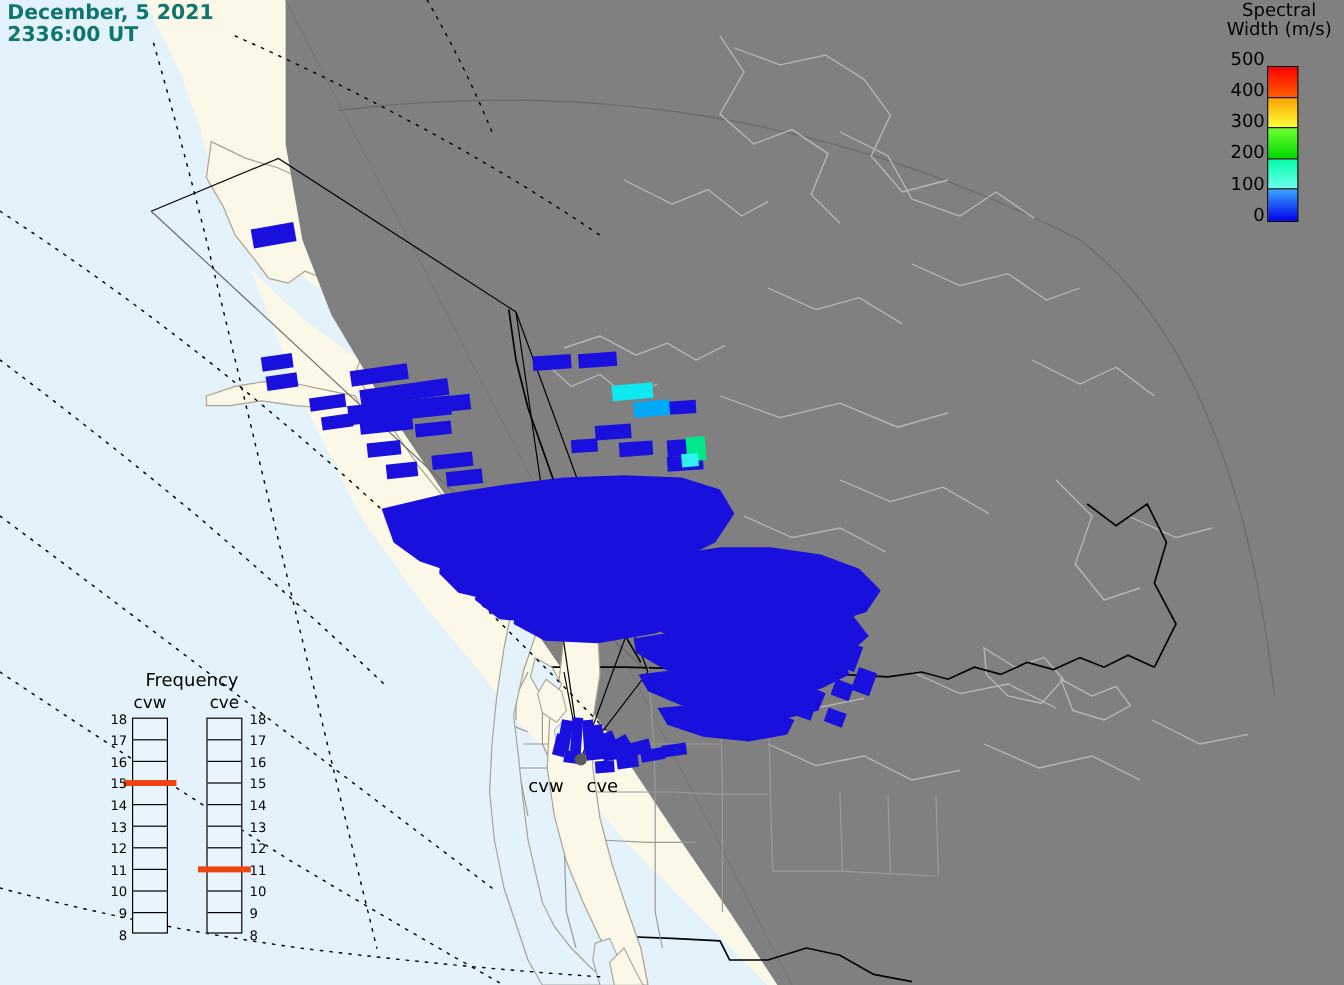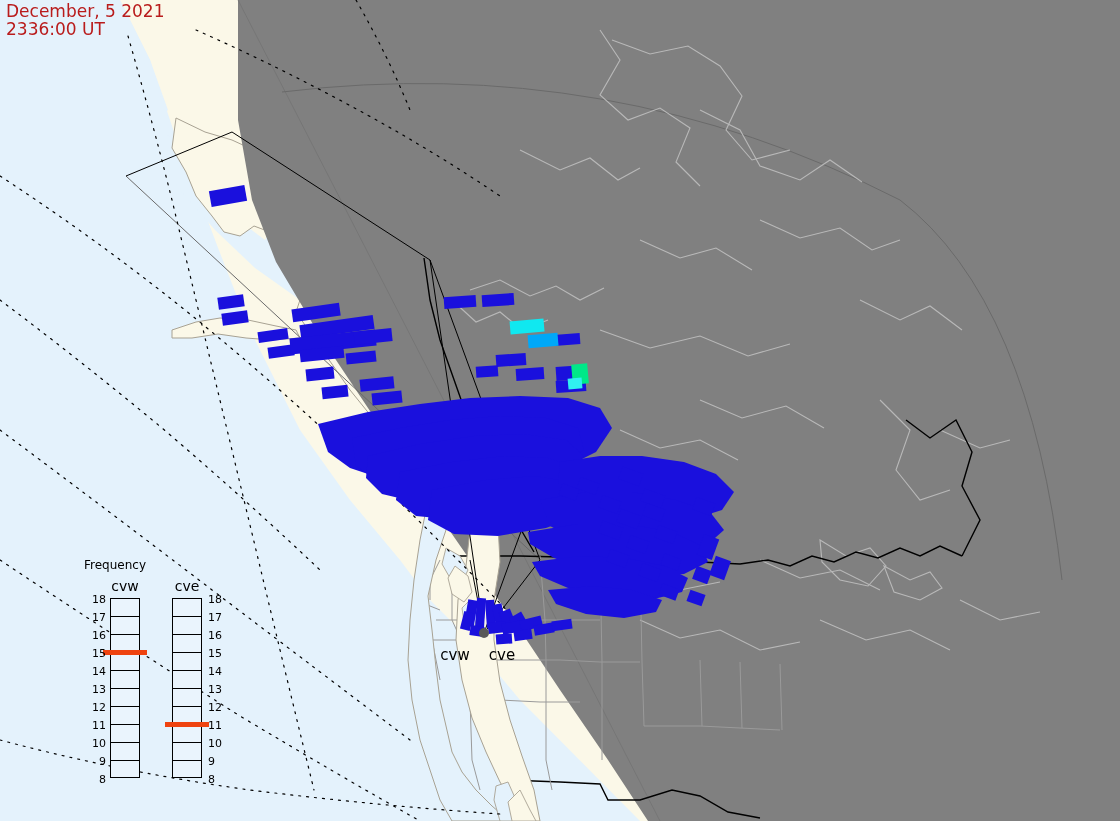--- a/index.html
+++ b/index.html
@@ -1,37 +1,37 @@
 <!DOCTYPE html>
 <html><head>
 <meta charset="utf-8">
 <style>
   html,body{margin:0;padding:0;background:#fff;}
   body{font-family:"DejaVu Sans",sans-serif;}
   #stage{position:relative;width:1120px;height:821px;overflow:hidden;background:#e8f4fc;}
   #mapsvg{position:absolute;left:0;top:0;width:1120px;height:821px;display:block;}
 
   
-  #datetime{position:absolute;left:6px;top:2px;color:#b91c1c;font-size:17px;line-height:18px;
-            font-family:"DejaVu Sans",sans-serif;white-space:pre;letter-spacing:0px;}
+  #datetime{position:absolute;left:6px;top:2px;color:#0f766e;font-size:17px;line-height:18px;
+            font-family:"DejaVu Sans",sans-serif;white-space:pre;letter-spacing:0px;font-weight:bold;}
 
   
   #cbwrap{position:absolute;left:1012px;top:0px;width:108px;height:195px;}
   #cbtitle{position:absolute;left:0;top:0;width:108px;text-align:center;color:#000;
            font-size:15px;line-height:16px;white-space:pre;}
   #cbbar{position:absolute;left:44px;top:55px;width:26px;height:130px;border:1px solid #000;
          box-sizing:border-box;}
   .cbseg{width:100%;height:20%;box-sizing:border-box;border-bottom:1px solid #000;}
   .cbseg:last-child{border-bottom:none;}
   #cblabels{position:absolute;left:0px;top:42px;width:42px;height:156px;}
   .cblab{position:absolute;right:0;width:42px;text-align:right;font-size:15px;color:#000;line-height:15px;}
 
   
   #freqpanel{position:absolute;left:84px;top:558px;width:152px;height:232px;}
-  #freqtitle{position:absolute;left:0;top:0;width:152px;font-size:12px;color:#000;}
+  #freqtitle{position:absolute;left:0;top:0;width:152px;text-align:center;font-size:15px;color:#000;}
   .fcolhdr{position:absolute;top:20px;font-size:14px;color:#000;text-align:center;width:46px;}
   .fbox{position:absolute;top:40px;width:30px;height:180px;border:1px solid #000;box-sizing:border-box;
         background:#eaf4fd;}
   .ftick{position:absolute;left:0;width:100%;height:0;border-top:1px solid #000;}
   .fnum{position:absolute;font-size:11px;color:#000;line-height:14px;width:24px;text-align:right;}
   .fmark{position:absolute;height:5px;background:#ef4310;}
 </style>
 </head>
 <body>
 
@@ -313,20 +313,41 @@
 
       <text x="455" y="660" font-family="DejaVu Sans, sans-serif" font-size="15" fill="#000" text-anchor="middle">cvw</text>
       <text x="502" y="660" font-family="DejaVu Sans, sans-serif" font-size="15" fill="#000" text-anchor="middle">cve</text>
 
     </g>
   </svg>
 
   <div id="datetime"><span>December, 5 2021</span>
 <span>2336:00 UT</span></div>
 
+  <div id="cbwrap">
+    <div id="cbtitle"><span>Spectral</span>
+<span>Width (m/s)</span></div>
+
+    <div id="cblabels">
+      <div class="cblab" style="top:0px">500</div>
+      <div class="cblab" style="top:26px">400</div>
+      <div class="cblab" style="top:52px">300</div>
+      <div class="cblab" style="top:78px">200</div>
+      <div class="cblab" style="top:104px">100</div>
+      <div class="cblab" style="top:130px">0</div>
+    </div>
+
+    <div id="cbbar">
+      <div class="cbseg" style="background:linear-gradient(#ff0000,#ff5e00)"></div>
+      <div class="cbseg" style="background:linear-gradient(#ffa300,#fdff3a)"></div>
+      <div class="cbseg" style="background:linear-gradient(#6cff2e,#00d900)"></div>
+      <div class="cbseg" style="background:linear-gradient(#00ffa8,#6ffff0)"></div>
+      <div class="cbseg" style="background:linear-gradient(#38a8ff,#0000ee)"></div>
+    </div>
+  </div>
 
   <div id="freqpanel">
     <div id="freqtitle">Frequency</div>
 
     <div class="fcolhdr" style="left:18px">cvw</div>
     <div class="fcolhdr" style="left:80px">cve</div>
 
     <div class="fbox" style="left:26px">
       <div class="ftick" style="top:17px"></div>
         <div class="ftick" style="top:35px"></div>

